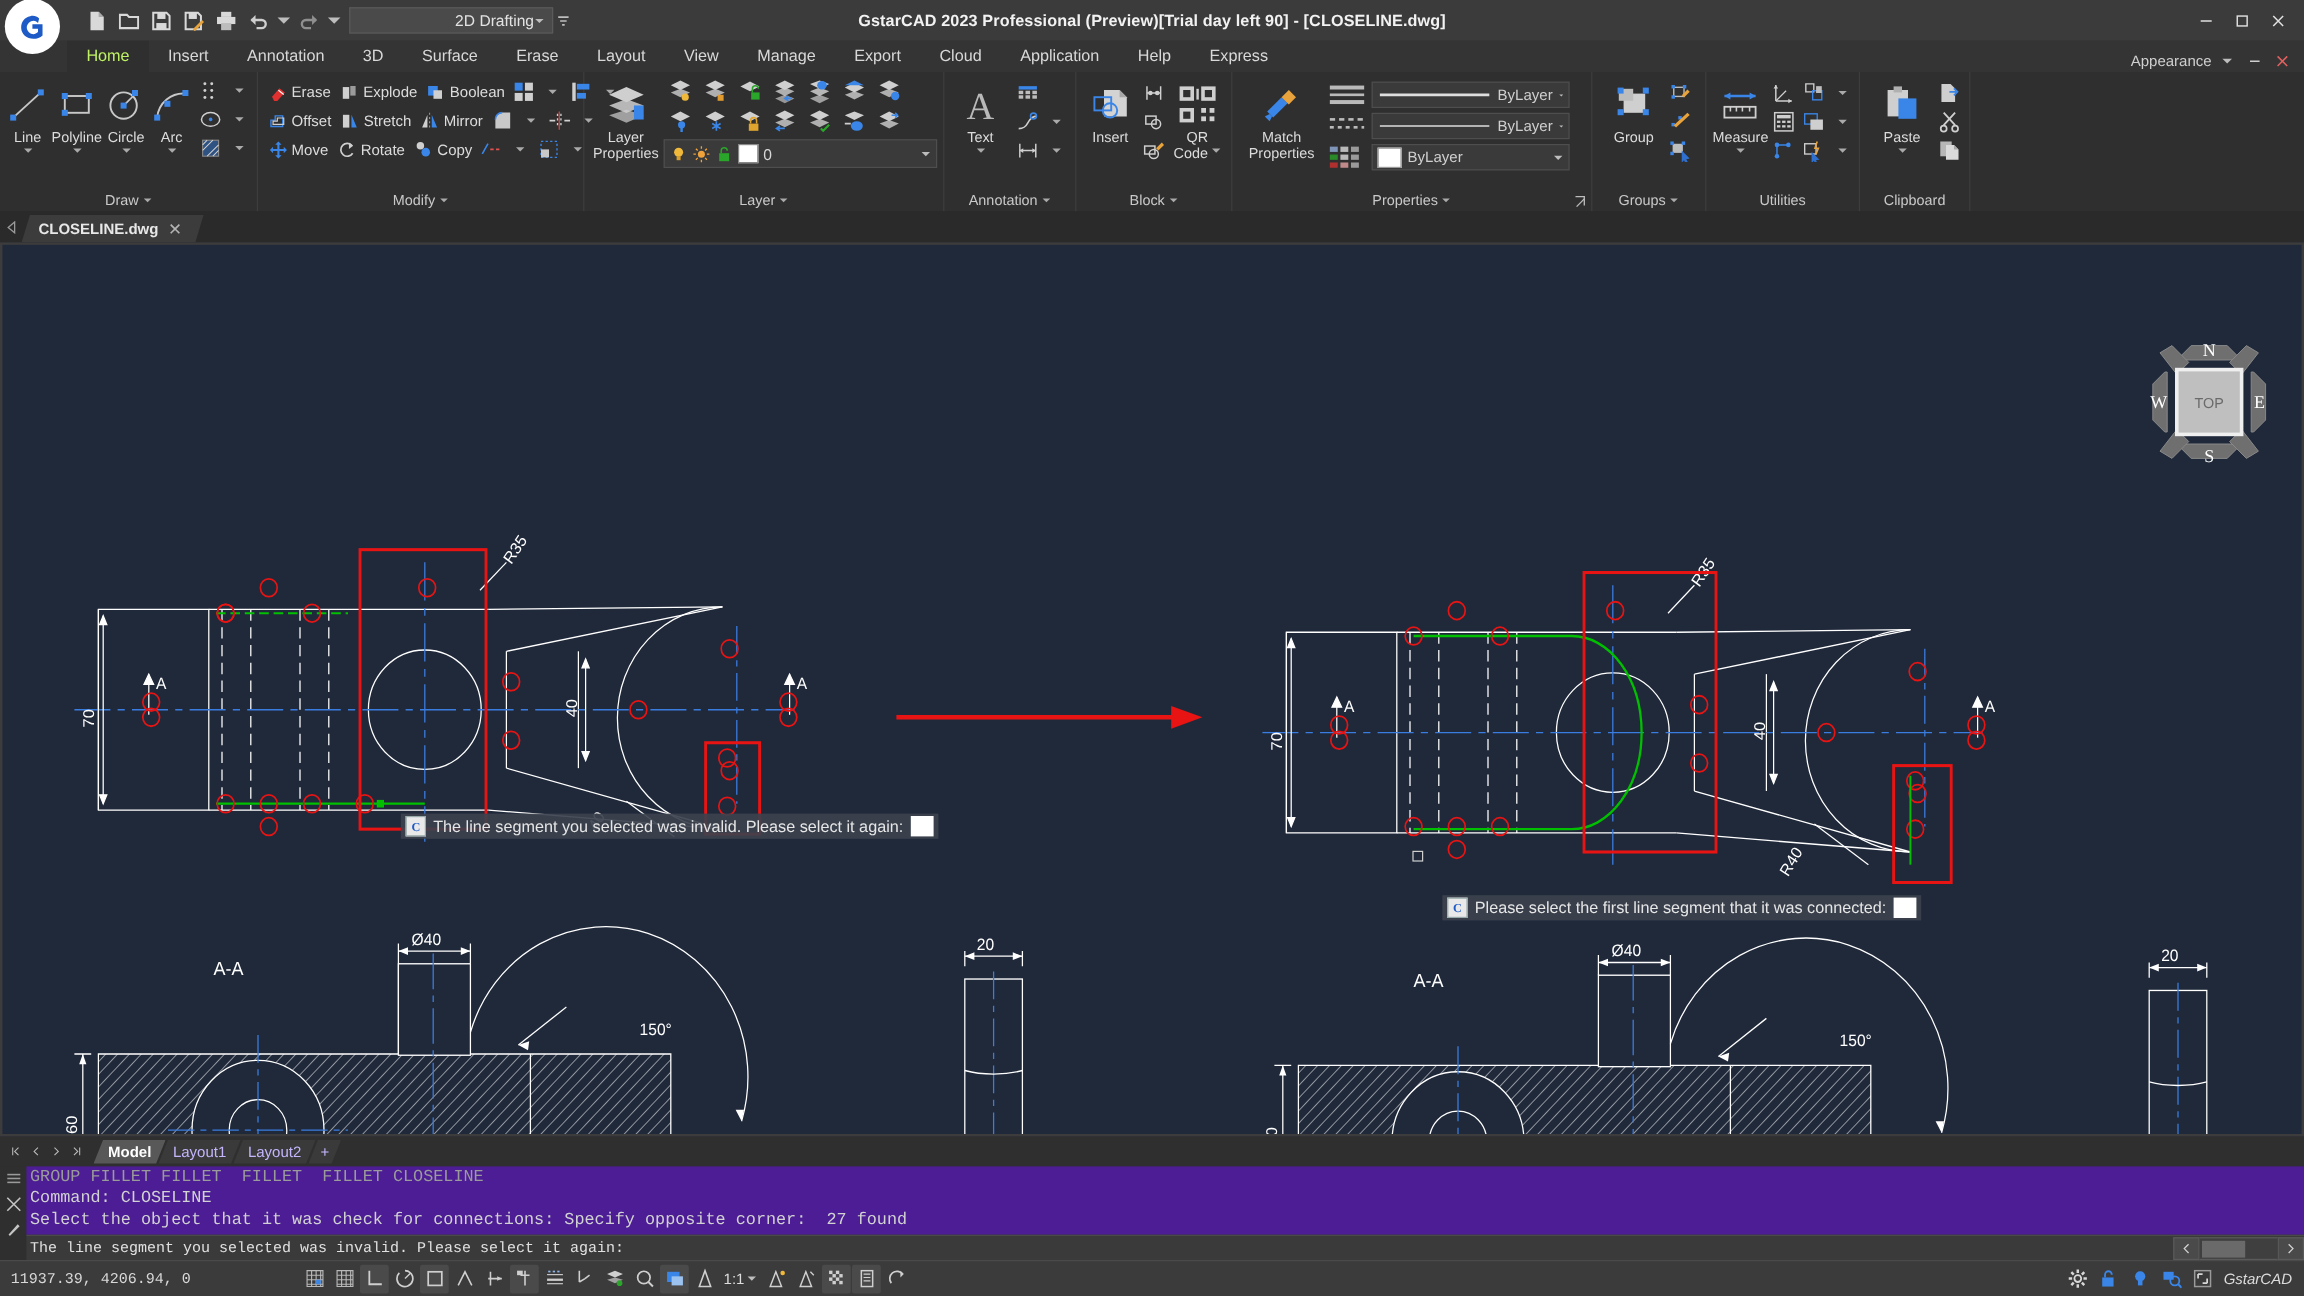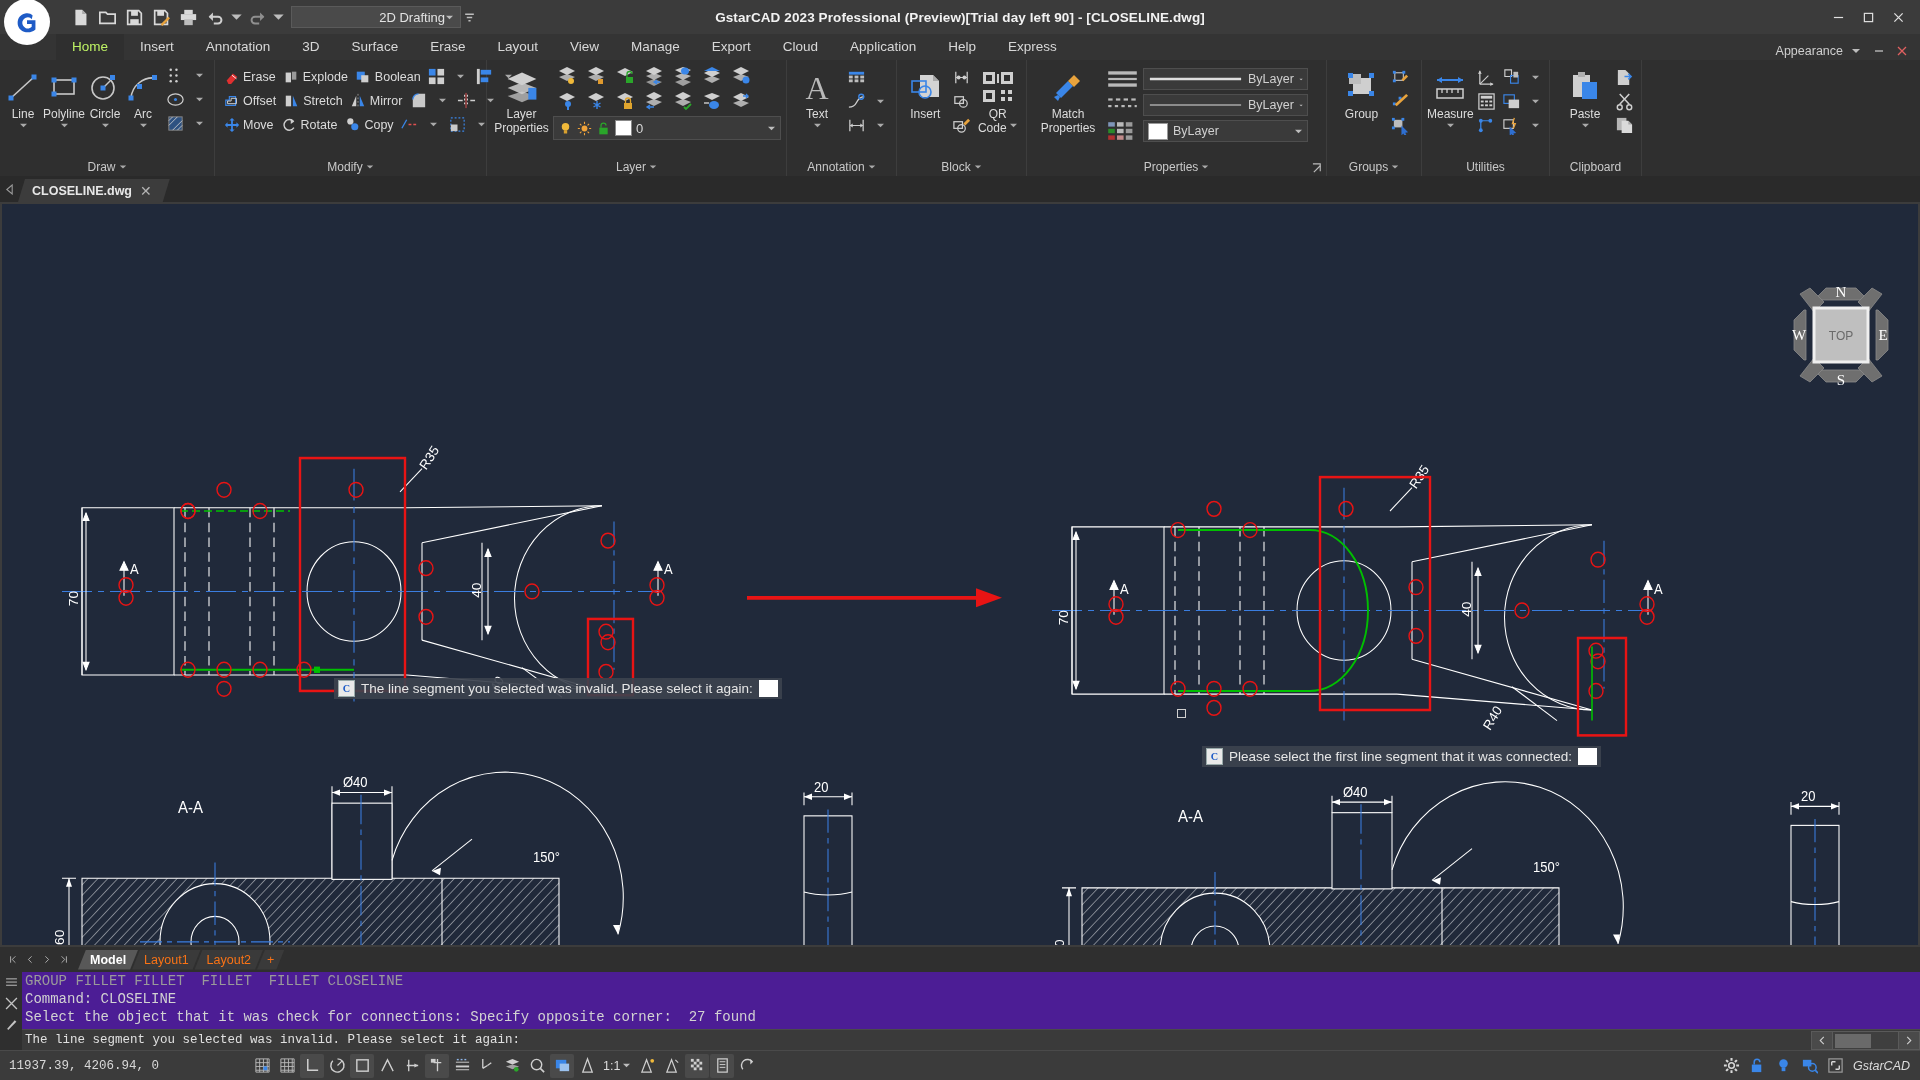--- a/index.html
+++ b/index.html
@@ -106,21 +106,21 @@
                       display:flex;align-items:center;justify-content:center; flex:none;}
   .tooltipbox .cico svg{width:13px;height:13px;}
   .tooltipbox .entry { width:19px;height:17px;background:#ffffff; flex:none; }
 
   .viewcube { position:absolute; right:22px; top:76px; width:110px;height:110px; }
 
   
   .layoutbar { height:25px; background:#2f2f2f; display:flex; align-items:center; flex:none; padding-left:4px;}
   .lt-nav { width:17px;height:22px;display:flex;align-items:center;justify-content:center;cursor:pointer;}
   .lt-nav svg{width:8px;height:9px;}
-  .ltab { height:20px; display:flex; align-items:center; padding:0 12px; font-size:12.5px; color:#f97316;
+  .ltab { height:20px; display:flex; align-items:center; padding:0 12px; font-size:12.5px; color:#c4b5fd;
           background:#3a3a3a; cursor:pointer; margin-right:-6px;
           clip-path: polygon(8px 0,100% 0,calc(100% - 8px) 100%,0 100%); }
   .ltab.active { background:#585858; color:#ffffff; font-weight:bold; }
   .ltab.plus { padding:0 10px; }
 
   
   .cmdarea { height:78px; background:#2f2f2f; display:flex; flex:none; }
   .cmdleft { width:22px; display:flex; flex-direction:column; align-items:center; padding-top:2px; gap:5px; }
   .cmdleft .ci { width:16px;height:16px;display:flex;align-items:center;justify-content:center;cursor:pointer;}
   .cmdleft .ci svg{width:13px;height:13px;}

